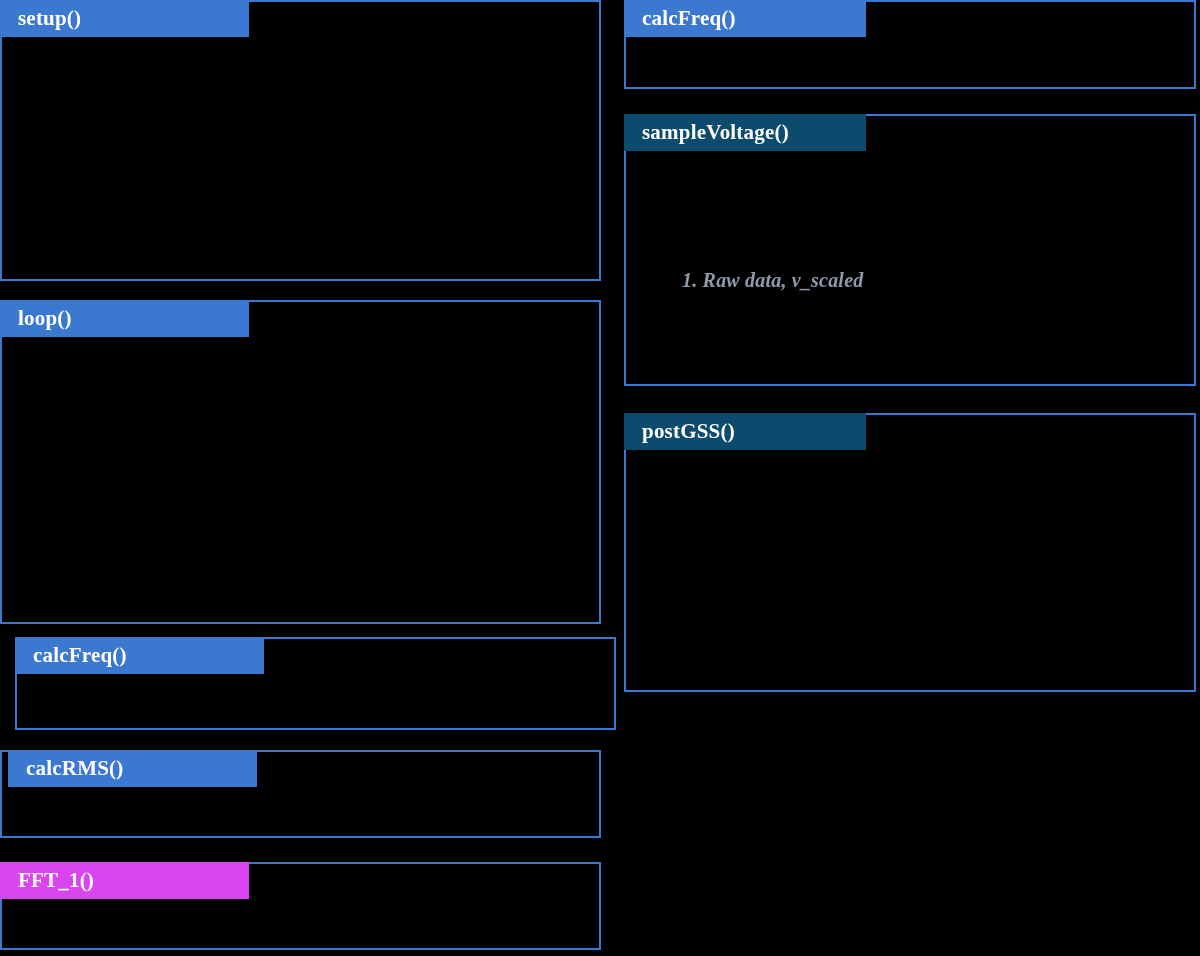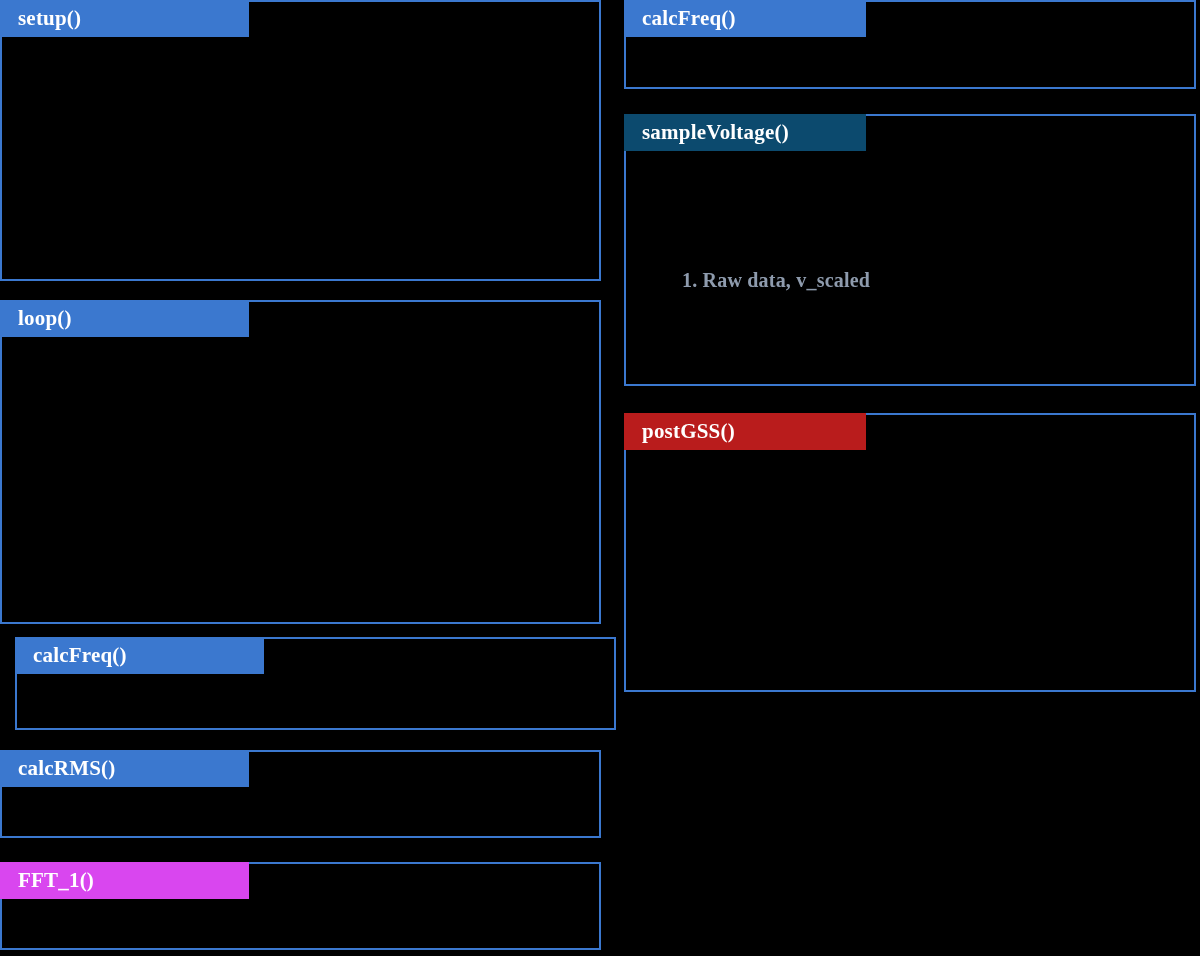--- a/index.html
+++ b/index.html
@@ -37,20 +37,21 @@
     white-space: nowrap;
     letter-spacing: 0.2px;
   }
   .fn-body {
     position: absolute;
     left: 0;
     right: 0;
     top: 35px;
     bottom: 0;
     color: #8e9bad;
+    font-style: italic;
   }
   .fn-step {
     position: absolute;
     font-size: 20px;
     font-weight: bold;
     color: #8e9bad;
     white-space: nowrap;
     letter-spacing: 0.2px;
   }
 </style>
@@ -64,34 +65,34 @@
     </div>
     <div class="fn-box" style="left: 0px; top: 300px; width: 601px; height: 324px; border-color: rgb(59, 120, 207);">
       <div class="fn-header" style="width: 249px; background: rgb(59, 120, 207); color: rgb(255, 255, 255);">loop()</div>
       <div class="fn-body"></div>
     </div>
     <div class="fn-box" style="left: 15px; top: 637px; width: 601px; height: 93px; border-color: rgb(59, 120, 207);">
       <div class="fn-header" style="width: 249px; background: rgb(59, 120, 207); color: rgb(255, 255, 255);">calcFreq()</div>
       <div class="fn-body"></div>
     </div>
     <div class="fn-box" style="left: 0px; top: 750px; width: 601px; height: 88px; border-color: rgb(59, 120, 207);">
-      <div class="fn-header" style="width: 249px; background: rgb(59, 120, 207); color: rgb(255, 255, 255);">calcRMS()</div>
+      <div class="fn-header" style="width: 249px; background: rgb(59, 120, 207); color: rgb(255, 255, 255); margin-left: 8px;">calcRMS()</div>
       <div class="fn-body"></div>
     </div>
     <div class="fn-box" style="left: 0px; top: 862px; width: 601px; height: 88px; border-color: rgb(59, 120, 207);">
       <div class="fn-header" style="width: 249px; background: #d946ef; color: rgb(255, 255, 255);">FFT_1()</div>
       <div class="fn-body"></div>
     </div>
     <div class="fn-box" style="left: 624px; top: 0px; width: 572px; height: 89px; border-color: rgb(59, 120, 207);">
       <div class="fn-header" style="width: 242px; background: rgb(59, 120, 207); color: rgb(255, 255, 255);">calcFreq()</div>
       <div class="fn-body"></div>
     </div>
     <div class="fn-box" style="left: 624px; top: 114px; width: 572px; height: 272px; border-color: rgb(59, 120, 207);">
       <div class="fn-header" style="width: 242px; background: #0c4a6e; color: rgb(255, 255, 255);">sampleVoltage()</div>
       <div class="fn-body">
         <div class="fn-step" style="left: 56px; top: 118px; color: rgb(142, 155, 173);">1. Raw data, v_scaled</div>
       </div>
     </div>
     <div class="fn-box" style="left: 624px; top: 413px; width: 572px; height: 279px; border-color: rgb(59, 120, 207);">
-      <div class="fn-header" style="width: 242px; background: #b91c1c; color: rgb(255, 255, 255);">postGSS()</div>
+      <div class="fn-header" style="width: 242px; background: #0c4a6e; color: rgb(255, 255, 255);">postGSS()</div>
       <div class="fn-body"></div>
     </div>
   </div>
 
 </body></html>

